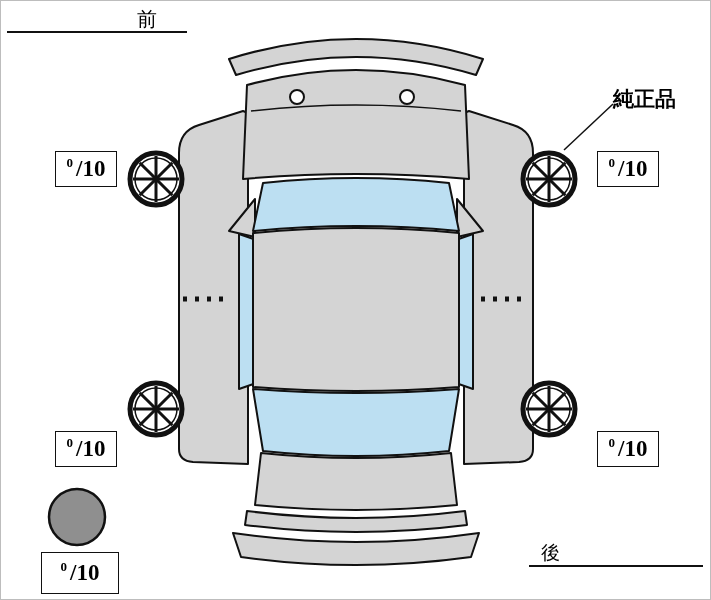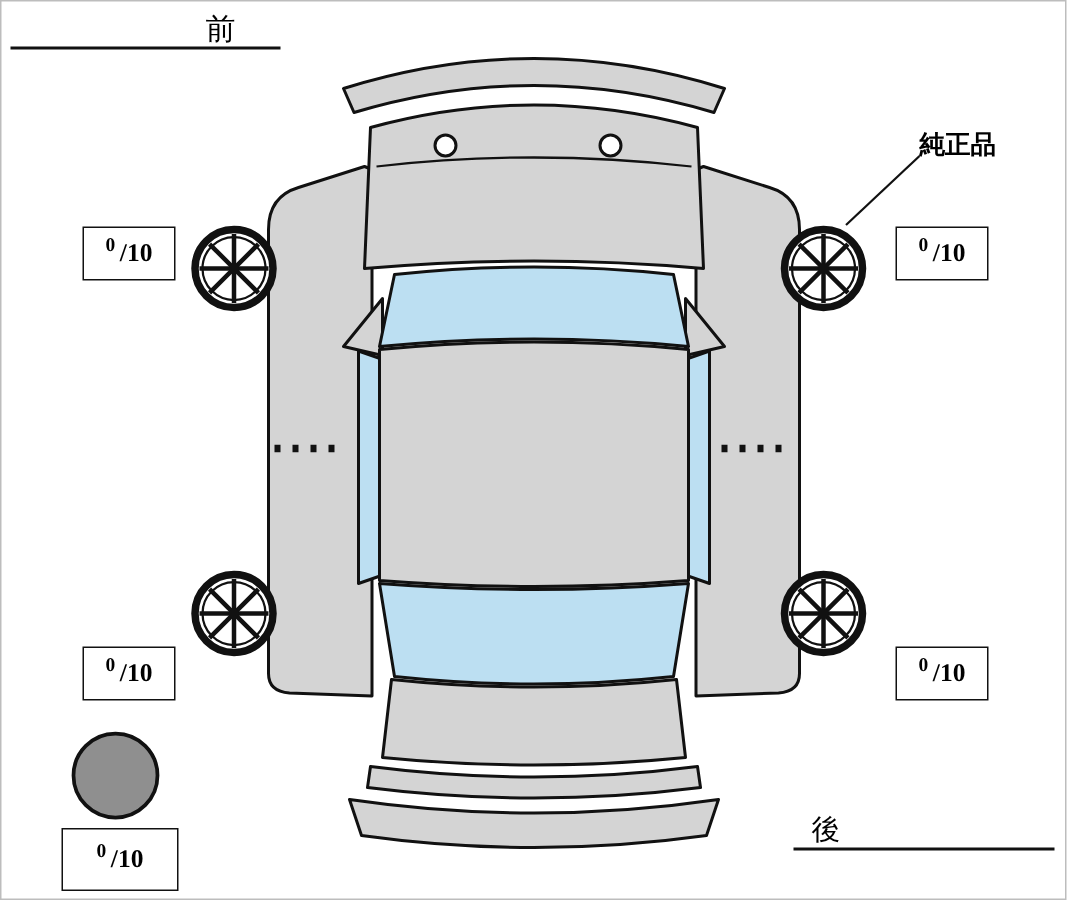--- a/index.html
+++ b/index.html
@@ -22,29 +22,29 @@
   .under-line{stroke:var(--outline);stroke-width:2;fill:none;}
   .dots{stroke:var(--outline);stroke-width:5;stroke-dasharray:4 8;fill:none;}
   .wheel-rim{fill:#ffffff;stroke:var(--outline);stroke-width:5;}
   .wheel-inner{fill:none;stroke:var(--outline);stroke-width:1.5;}
   .spoke{stroke:var(--outline);stroke-width:3;}
   .hub{fill:var(--outline);}
   .spare{fill:var(--spare-fill);stroke:var(--outline);stroke-width:2.5;}
   .label{position:absolute;color:#000;}
   .front-label{left:136px;top:5px;font-size:20px;letter-spacing:3px;}
   .rear-label{left:540px;top:539px;font-size:19px;letter-spacing:2px;}
-  .genuine-label{left:612px;top:84px;font-size:17px;font-weight:700;}
+  .genuine-label{left:612px;top:84px;font-size:21px;font-weight:700;}
   .tread-box{
     position:absolute;width:62px;height:36px;background:#fff;
     border:1.5px solid #111;box-sizing:border-box;
     display:flex;align-items:center;justify-content:center;gap:3px;
     font-family:"Liberation Serif",serif;font-weight:700;
   }
   .tread-box .tv{font-size:13px;margin-bottom:12px;}
-  .tread-box .td{font-size:17px;margin-top:0;}
+  .tread-box .td{font-size:23px;margin-top:0;}
   .tb-fl{left:54px;top:150px;}
   .tb-fr{left:596px;top:150px;}
   .tb-rl{left:54px;top:430px;}
   .tb-rr{left:596px;top:430px;}
   .tb-spare{left:40px;top:551px;width:78px;height:42px;}
 </style>
 </head>
 <body>
 
 <div class="stage">

